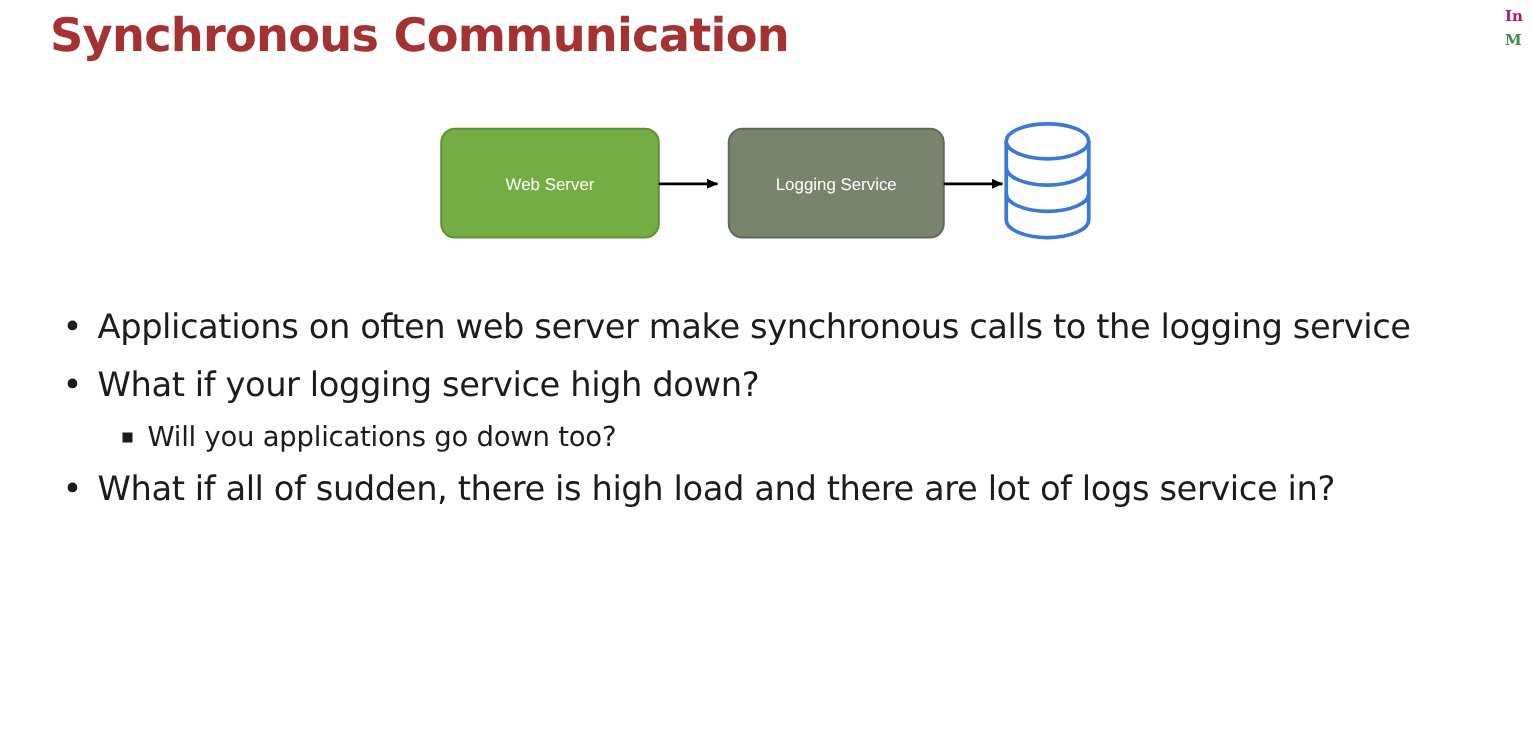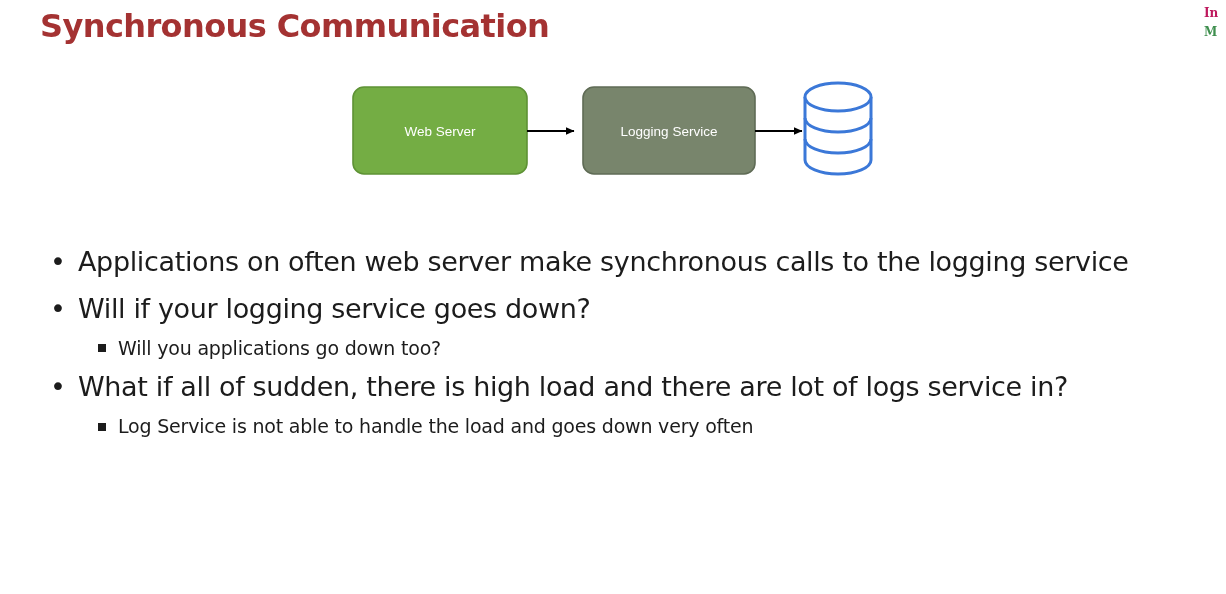--- a/index.html
+++ b/index.html
@@ -22,21 +22,21 @@
     inset: 0;
     background: #ffffff;
   }
 
   
   #slide-title {
     position: absolute;
     left: 40px;
     top: 9px;
     font-family: "DejaVu Sans", sans-serif;
-    font-size: 32px;
+    font-size: 37px;
     font-weight: bold;
     letter-spacing: -0.6px;
     color: #A43232;
     white-space: nowrap;
     line-height: 1.1;
   }
 
   
   #corner-note {
     position: absolute;
@@ -50,21 +50,21 @@
     font-family: "DejaVu Serif", serif;
     white-space: nowrap;
   }
   #corner-note .line-1 { color: #be185d; }
   #corner-note .line-2 { color: #3E8F4E; }
 
   
   #diagram {
     position: absolute;
     left: 345px;
-    top: 77px;
+    top: 93px;
     width: 545px;
     height: 107px;
   }
   #diagram svg { display: block; }
   .node-label {
     font-family: "Liberation Sans", sans-serif;
     font-size: 13.5px;
     fill: #ffffff;
   }
 
@@ -96,21 +96,21 @@
   .bullet-l1.justify > .text {
     display: block;
     text-align: justify;
     text-align-last: left;
     width: 1112px;
   }
 
   .bullet-l2 {
     position: relative;
     padding-left: 82px;
-    font-size: 19px;
+    font-size: 22px;
     line-height: 1.62;
     color: #1c1c1c;
     font-family: "DejaVu Sans", sans-serif;
     letter-spacing: -0.2px;
   }
   .bullet-l2 > .marker {
     position: absolute;
     left: 62px;
     top: 0.62em;
     width: 8px;
@@ -166,33 +166,29 @@
 
   <div id="bullets">
 
     <div class="bullet-l1 justify">
       <span class="marker">•</span>
       <span class="text">Applications on often web server make synchronous calls to the logging service</span>
     </div>
 
     <div class="bullet-l1 tight-1">
       <span class="marker">•</span>
-      <span class="text">Will if your logging service goes down?</span>
+      <span class="text">What if your logging service high down?</span>
     </div>
 
     <div class="bullet-l2 tight-2">
       <span class="marker"></span>
       <span class="text">Will you applications go down too?</span>
     </div>
 
     <div class="bullet-l1 tight-1">
       <span class="marker">•</span>
       <span class="text">What if all of sudden, there is high load and there are lot of logs service in?</span>
     </div>
 
-    <div class="bullet-l2 tight-2">
-      <span class="marker"></span>
-      <span class="text">Log Service is not able to handle the load and goes down very often</span>
-    </div>
 
   </div>
 
 </div>
 
 </body></html>

